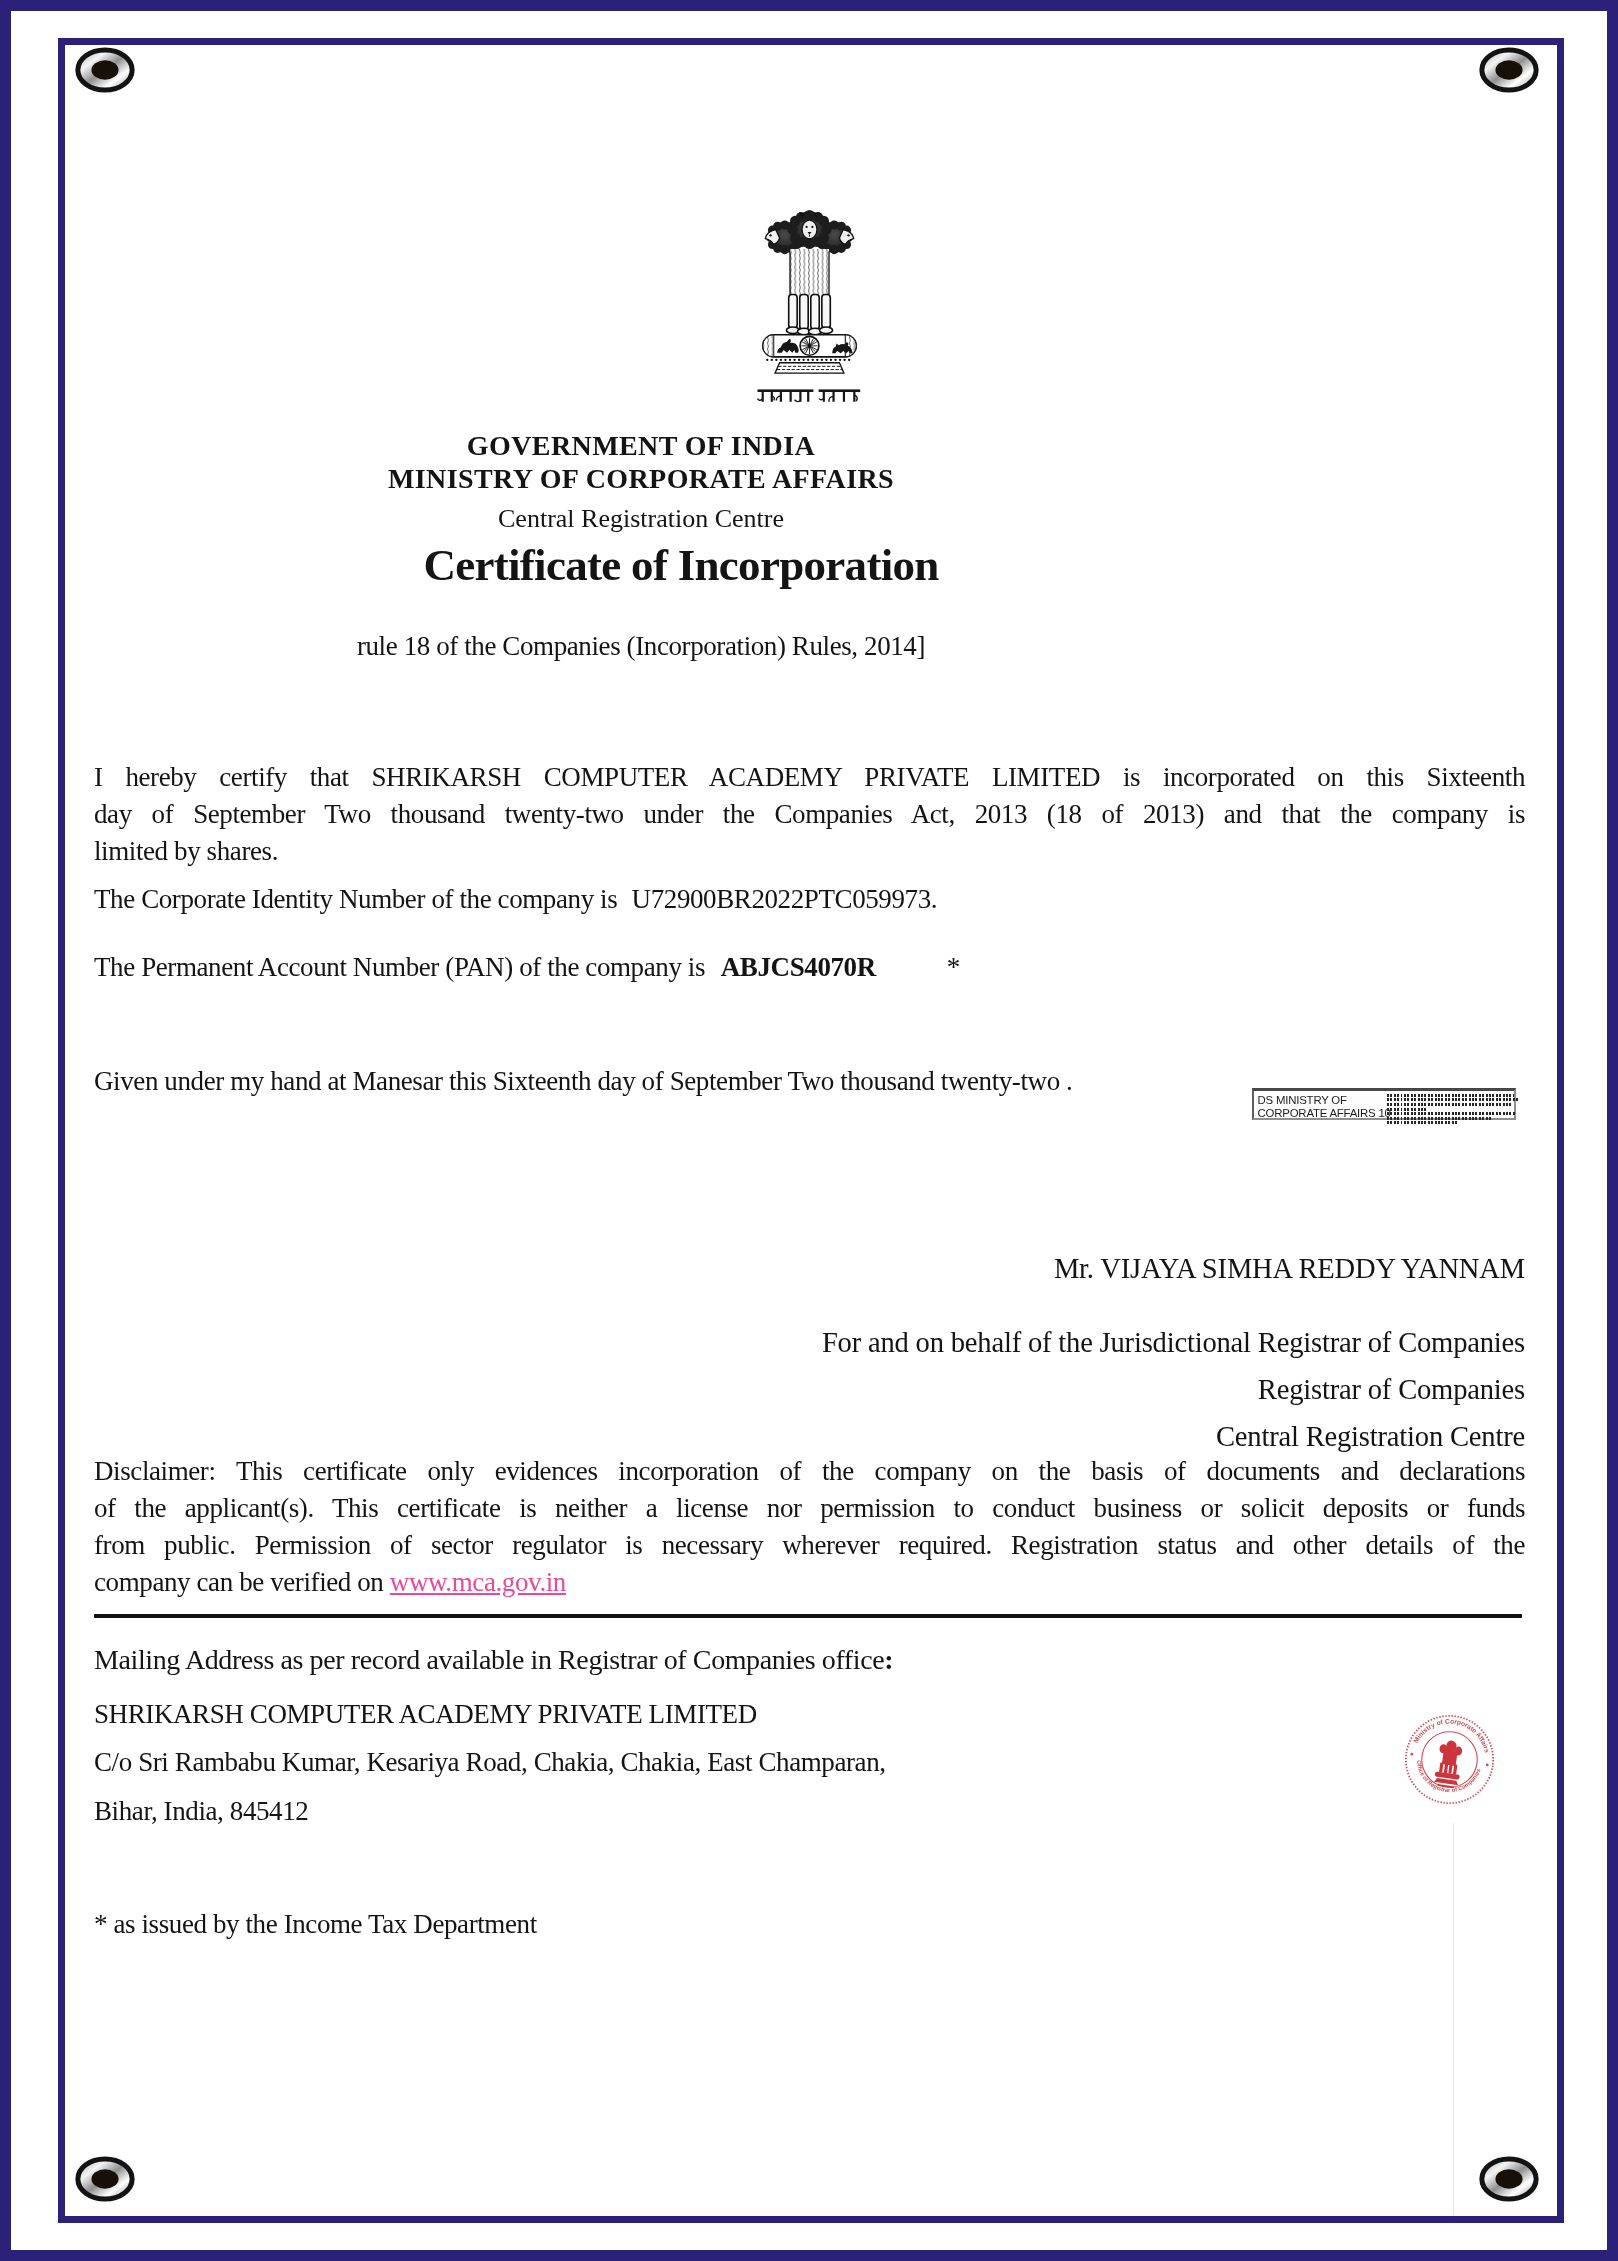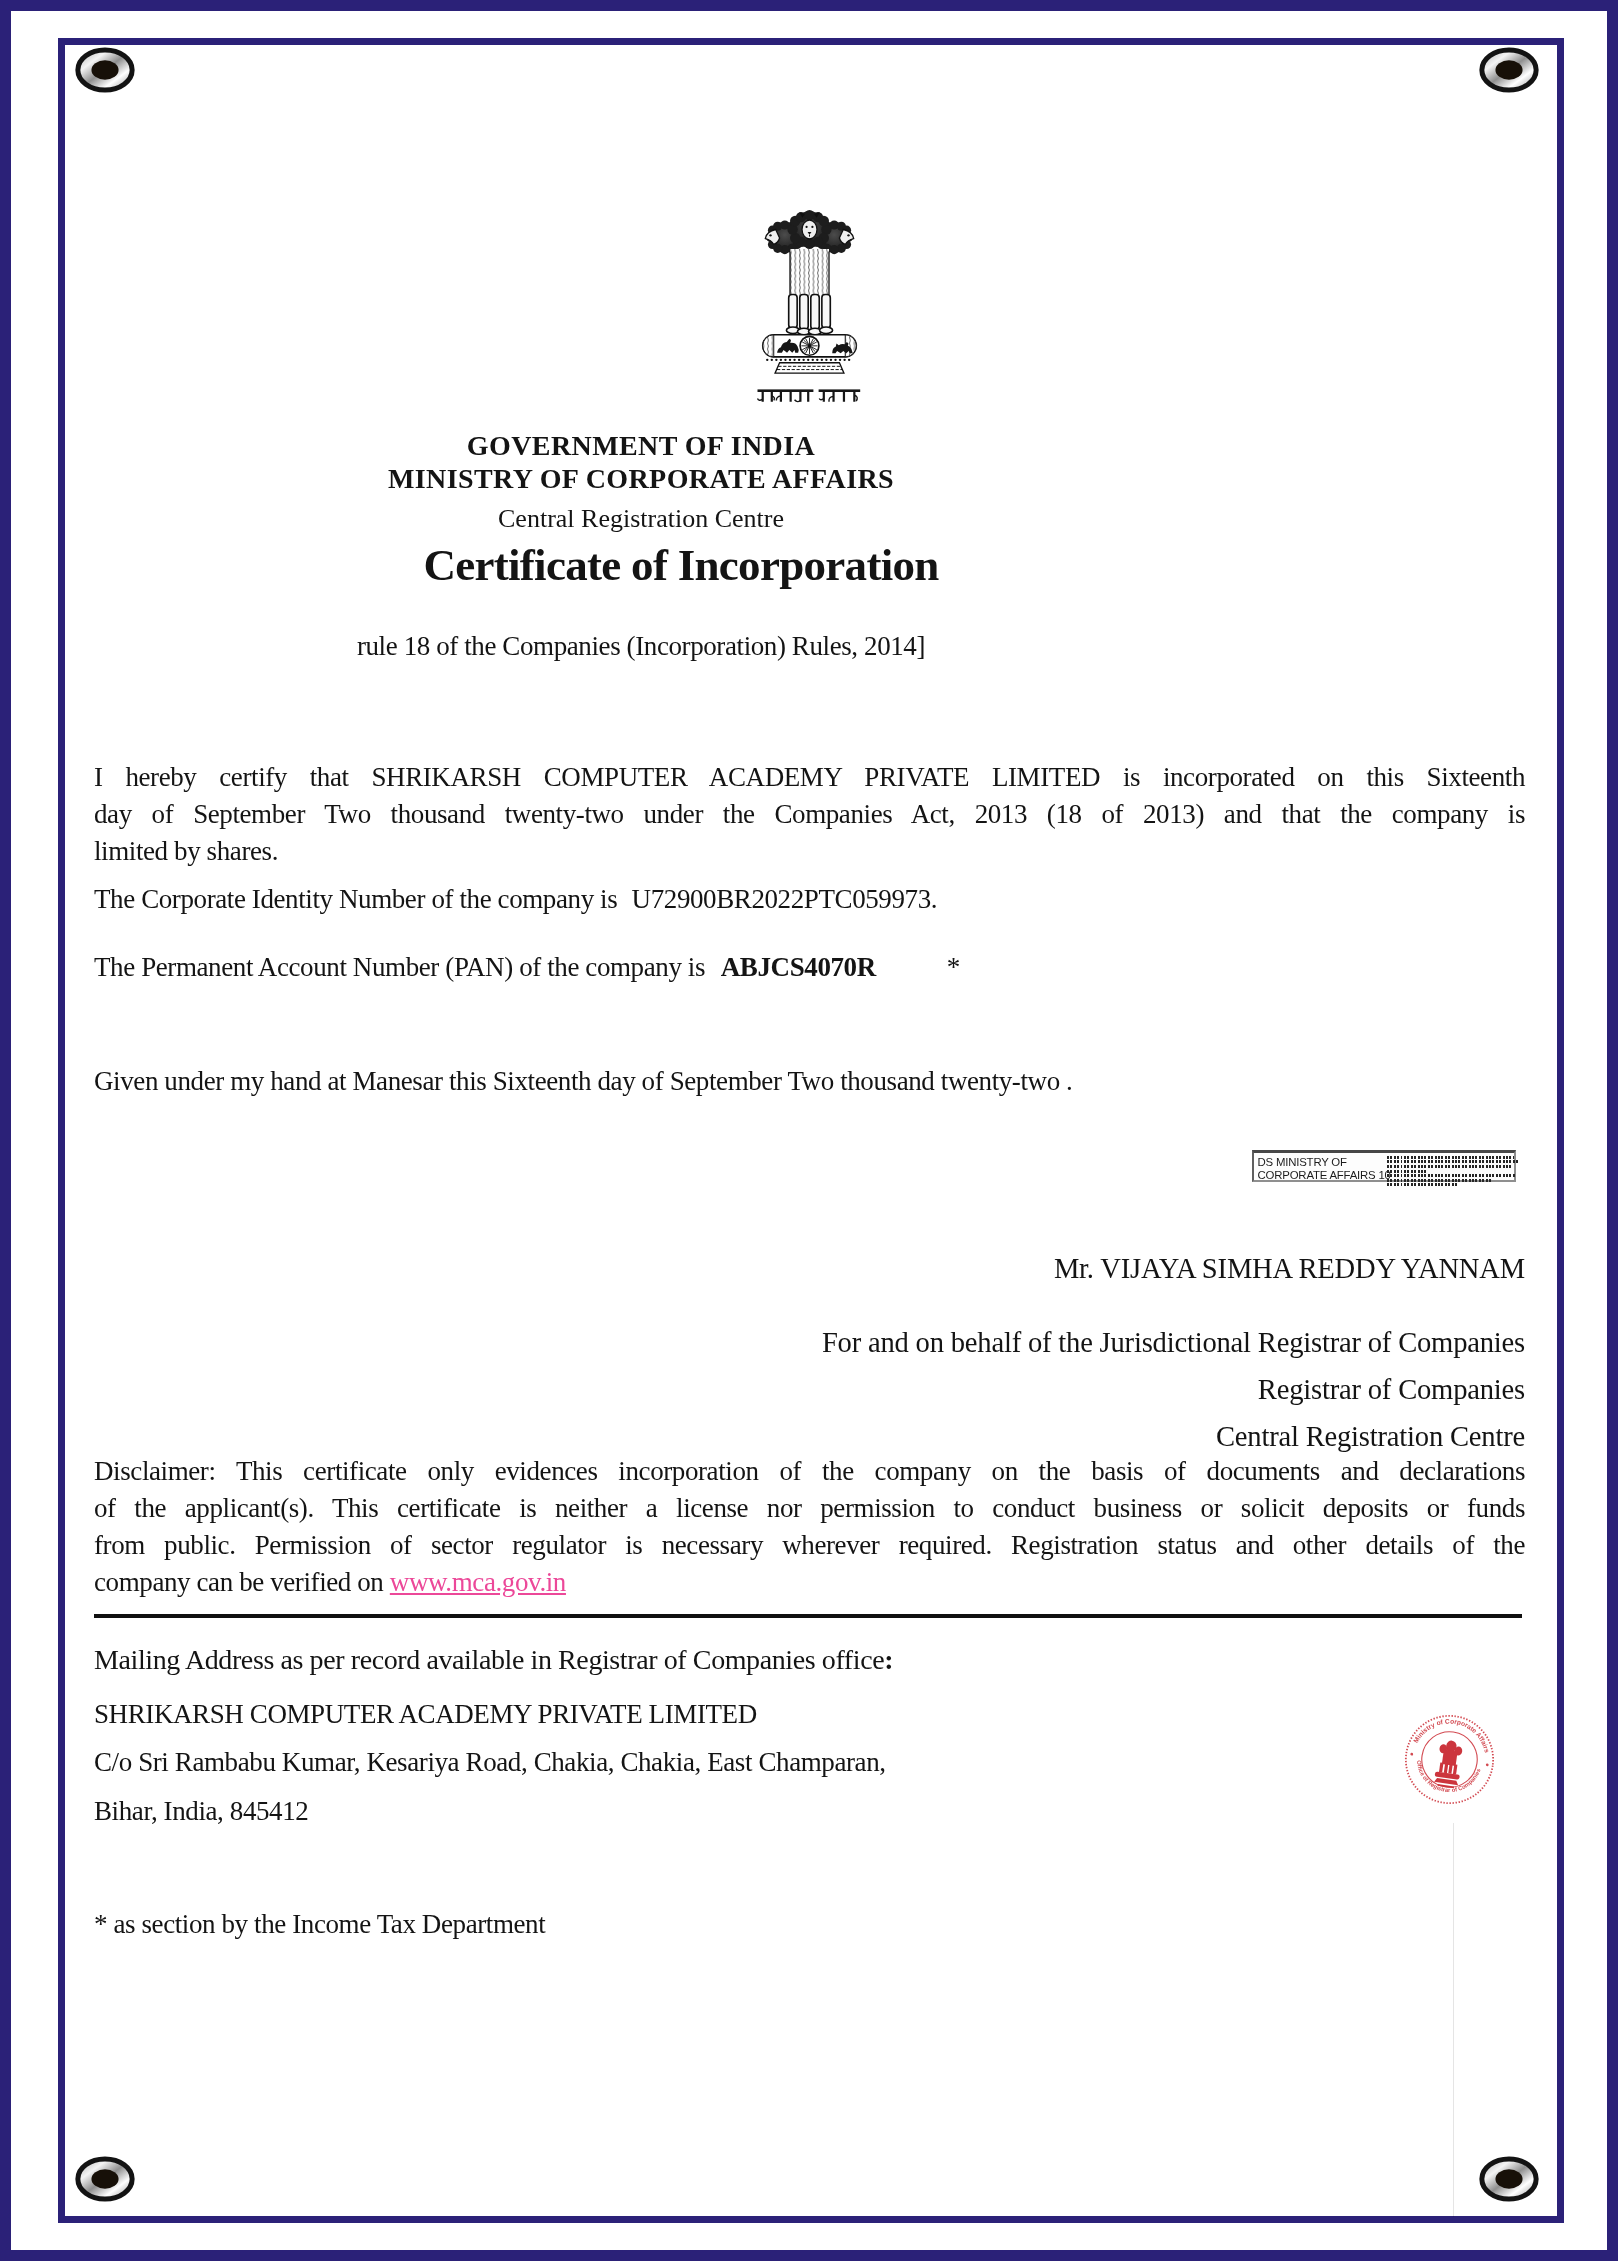--- a/index.html
+++ b/index.html
@@ -17,21 +17,21 @@
   .title{font-weight:bold;font-size:45px;letter-spacing:-0.7px;margin-left:40px;}
   .pursuant{font-size:27px;letter-spacing:-0.4px;line-height:40px;}
   .para{left:94px;width:1431px;}
   .jline{text-align:justify;text-align-last:justify;}
   .lline{text-align:left;}
   .rblock{left:94px;width:1431px;text-align:right;font-size:28.6px;letter-spacing:-0.2px;}
   .boldval{font-weight:bold;}
   .mca-link{color:#ec4899;text-decoration:underline;}
   .divider{left:94px;width:1428px;height:4.3px;background:#101010;}
   
-  .ds-box{left:1252px;top:1150px;width:264px;height:32px;box-sizing:border-box;
+  .ds-box{left:1252px;top:1088px;width:264px;height:32px;box-sizing:border-box;
     border:2.1px solid #8f8f8f;border-top:3.6px solid #474747;border-left-color:#5f5f5f;
     background:#fdfdfd;display:flex;}
   .ds-label{font-family:"Liberation Sans","DejaVu Sans",sans-serif;font-size:11.4px;
     line-height:13.2px;color:#1c1c1c;padding:2.9px 0 0 3.6px;white-space:nowrap;width:129px;
     letter-spacing:-0.2px;}
   .ds-rows{padding-top:2.9px;}
   .ds-row{height:2.9px;margin-bottom:1.7px;
     background:repeating-linear-gradient(90deg,#262626 0 1.9px,transparent 1.9px 3.4px);}
   .ds-row:nth-child(1){width:127px;}
   .ds-row:nth-child(2){width:131px;}
@@ -297,16 +297,16 @@
         <rect x="77.8" y="76" width="4.6" height="14"></rect>
         <rect x="52" y="90" width="36" height="7" rx="3.5"></rect>
         <path d="M56 99 h28 l3.5 6 h-35 z"></path>
         <rect x="58" y="107.5" width="24" height="2.6"></rect>
       </g>
     </g>
   </svg>
 
   <div class="abs crease"></div>
 
-  <div class="abs para bodytxt" style="top:1906px">* as section by the Income Tax Department</div>
+  <div class="abs para bodytxt" style="top:1906px">* as issued by the Income Tax Department</div>
 
 </div>
 
 
 </body></html>

